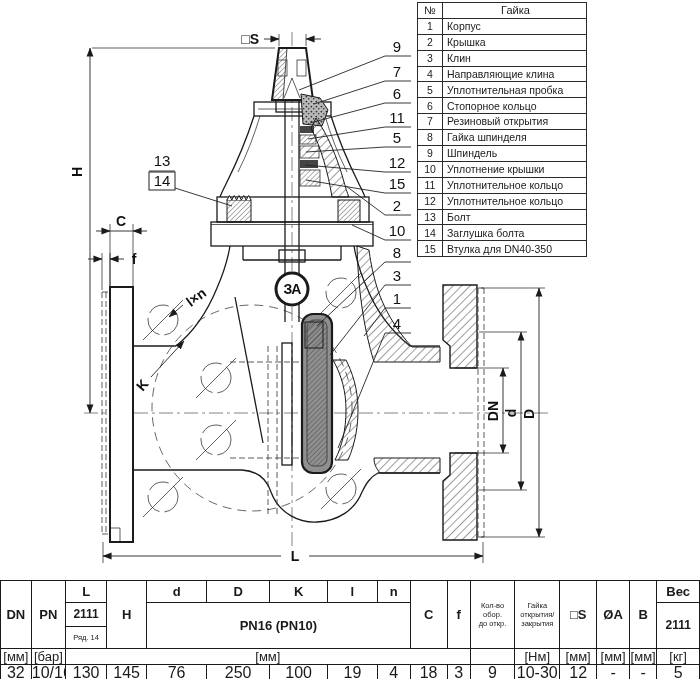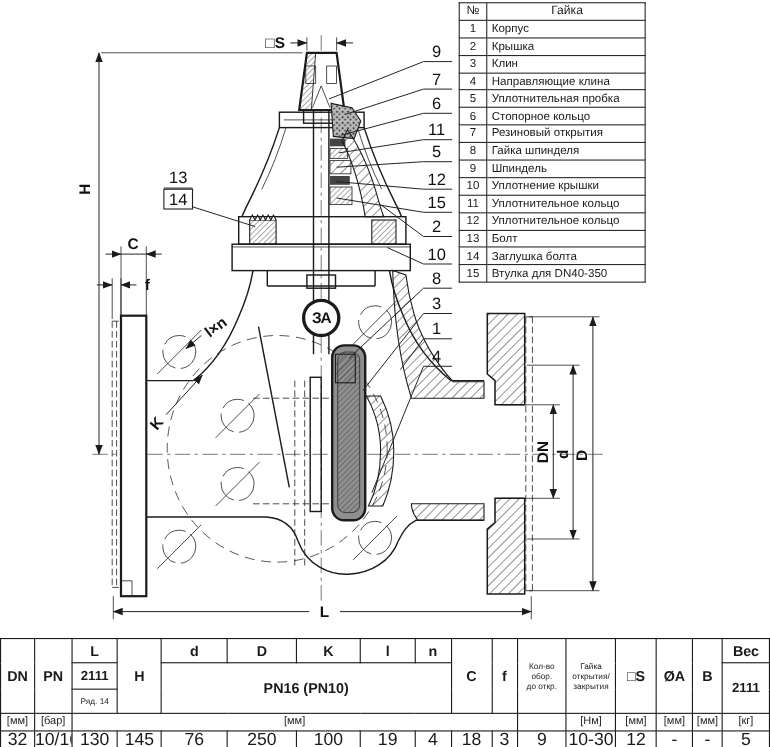--- a/index.html
+++ b/index.html
@@ -13,21 +13,21 @@
   #parts td.num{width:24px;text-align:center;padding:0;}
   #parts tr.hdr td{text-align:center;font-size:11px;}
   
   #dims{position:absolute;left:0;top:580px;width:700px;border-collapse:collapse;
         table-layout:fixed;}
   #dims td{border:1px solid #1a1a1a;text-align:center;vertical-align:middle;padding:0;
            overflow:hidden;font-size:16px;line-height:1.05;}
   #dims .b{font-weight:bold;font-size:13px;}
   #dims .m{font-weight:bold;font-size:12px;}
   #dims .xs{font-weight:normal;font-size:7.5px;line-height:1.2;}
-  #dims .unit{font-size:10px;color:#222;}
+  #dims .unit{font-size:13px;color:#222;}
   #dims tr.hr1{height:22px;} #dims tr.hr2{height:24px;} #dims tr.hr3{height:22px;}
   #dims tr.u{height:16px;} #dims tr.v{height:15px;}
   
   #draw{position:absolute;left:0;top:0;}
   .oln{stroke:#1b1b1b;stroke-width:1.3;fill:none;}
   .oln2{stroke:#1b1b1b;stroke-width:2;fill:#fff;}
   .thin{stroke:#1b1b1b;stroke-width:0.7;fill:none;}
   .dim{stroke:#222;stroke-width:0.9;fill:none;}
   .cl{stroke:#666;stroke-width:0.8;fill:none;stroke-dasharray:14 4 3 4;}
   .hid{stroke:#333;stroke-width:0.8;fill:none;stroke-dasharray:6 3;}

